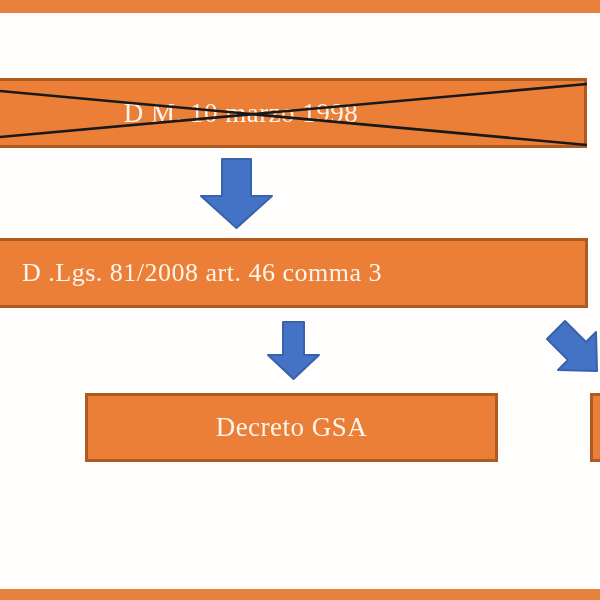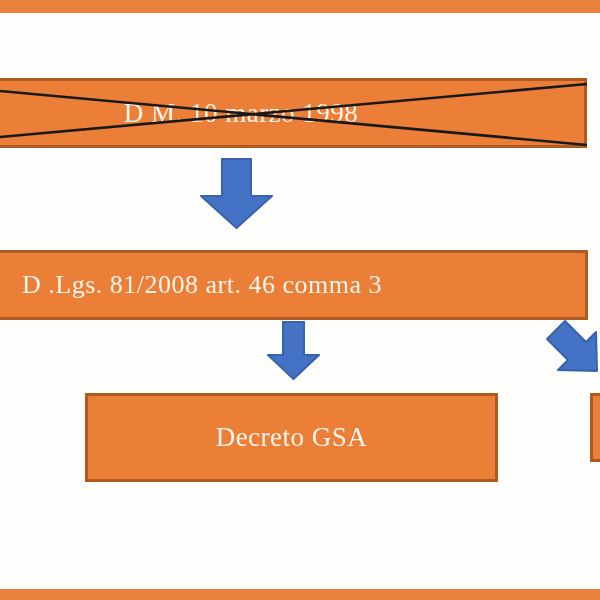--- a/index.html
+++ b/index.html
@@ -44,26 +44,26 @@
   .node.box-dm .label-wrap {
     position: absolute;
     left: 0; top: 0; bottom: 0;
     width: 482px;
     display: flex;
     align-items: center;
     justify-content: center;
     font-size: 27px;
   }
   .node.box-dlgs {
-    left: 0; top: 250px; width: 588px; height: 70px;
+    left: 0; top: 238px; width: 588px; height: 70px;
     border-left: none;
     padding-left: 22px;
   }
   .node.box-gsa {
-    left: 85px; top: 393px; width: 413px; height: 89px;
+    left: 85px; top: 393px; width: 413px; height: 69px;
     justify-content: center;
     font-size: 27px;
   }
   .node.box-partial {
     left: 590px; top: 393px; width: 10px; height: 69px;
     border-right: none;
   }
   .overlay {
     position: absolute;
     left: 0; top: 0;

